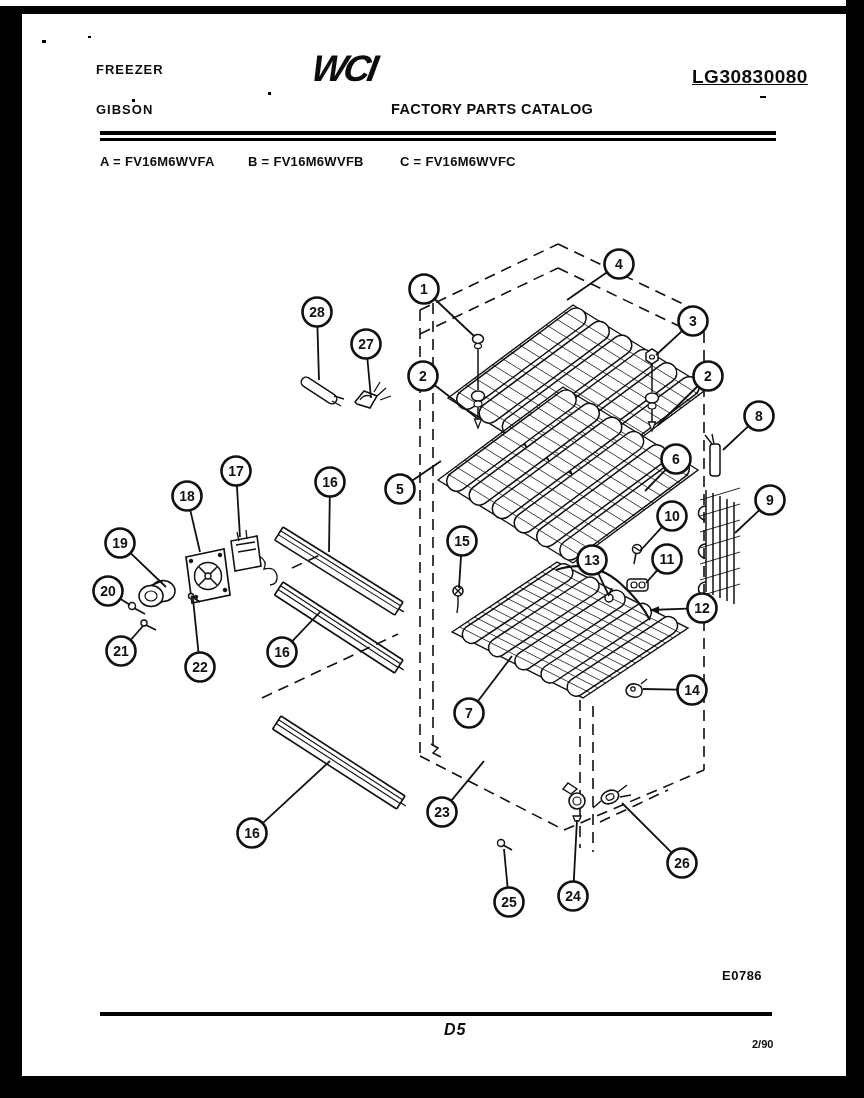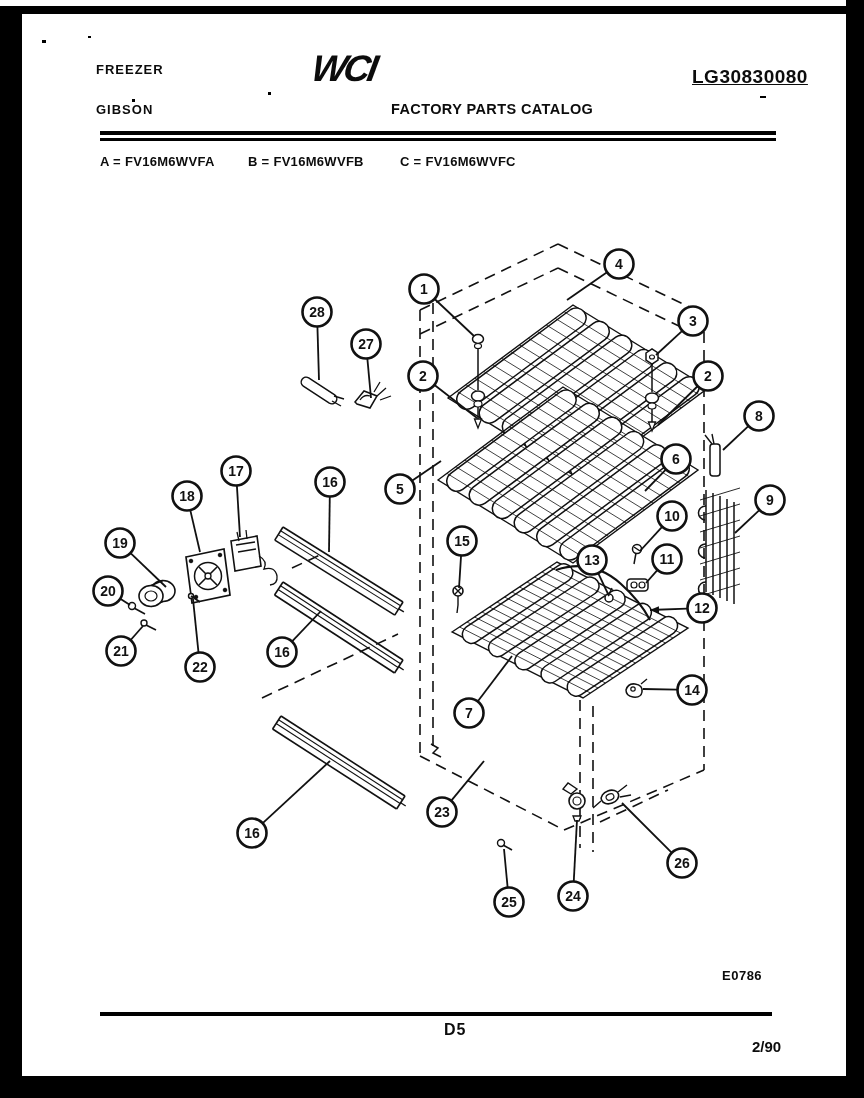--- a/index.html
+++ b/index.html
@@ -20,22 +20,22 @@
   .wci-logo{left:312px;top:48px;font-size:37px;font-weight:900;font-style:italic;letter-spacing:-3px;transform:skewX(-10deg);}
   .catalog-title{left:391px;top:66px;font-size:14.5px;font-weight:700;letter-spacing:0.4px;margin-top:35px;}
   .doc-number{left:692px;top:66px;font-size:19px;font-weight:700;letter-spacing:0.5px;text-decoration:underline;}
   .rule-a{left:100px;top:131px;width:676px;height:4px;background:#000;}
   .rule-b{left:100px;top:138px;width:676px;height:2.5px;background:#000;}
   .model{top:154px;font-size:13px;font-weight:700;letter-spacing:0.3px;}
   .model.a{left:100px;} .model.b{left:248px;} .model.c{left:400px;}
   
   .diagram-code{left:722px;top:956px;font-size:13px;font-weight:700;letter-spacing:0.5px;margin-top:12px;}
   .rule-c{left:100px;top:1012px;width:672px;height:4px;background:#000;}
-  .page-id{left:444px;top:1021px;font-size:16px;font-weight:700;letter-spacing:1px;}
-  .revision{left:752px;top:1038px;font-size:15px;font-weight:700;}
+  .page-id{left:444px;top:1021px;font-size:16px;font-weight:700;font-style:italic;letter-spacing:1px;}
+  .revision{left:752px;top:1038px;font-size:11px;font-weight:700;}
   svg{position:absolute;left:0;top:0;}
 </style>
 </head>
 <body>
 
 <div class="sheet">
 
   <div class="abs border-top"></div>
   <div class="abs border-left"></div>
   <div class="abs border-right"></div>

